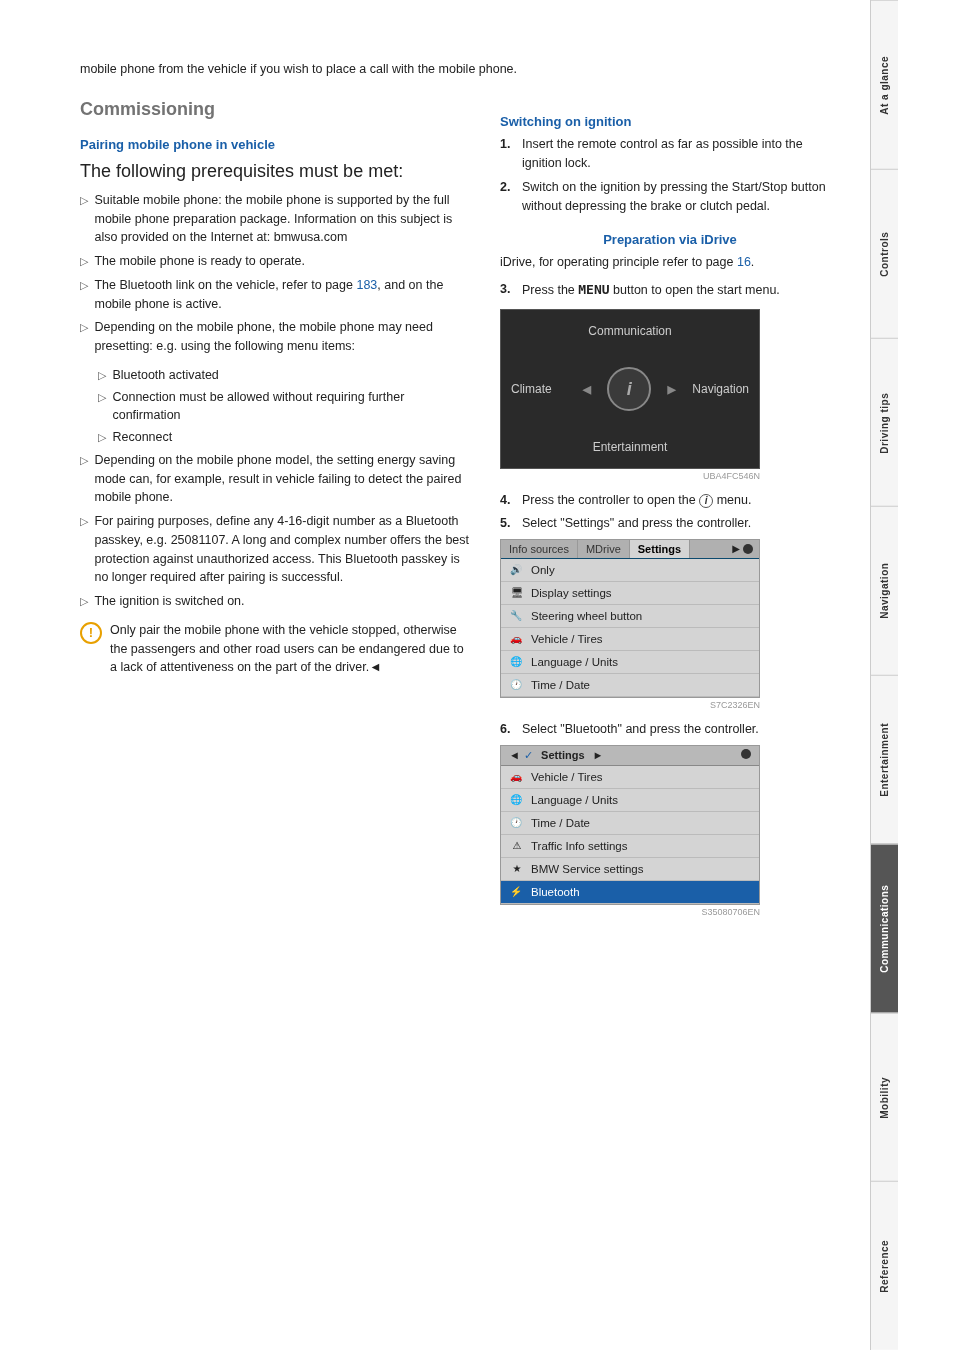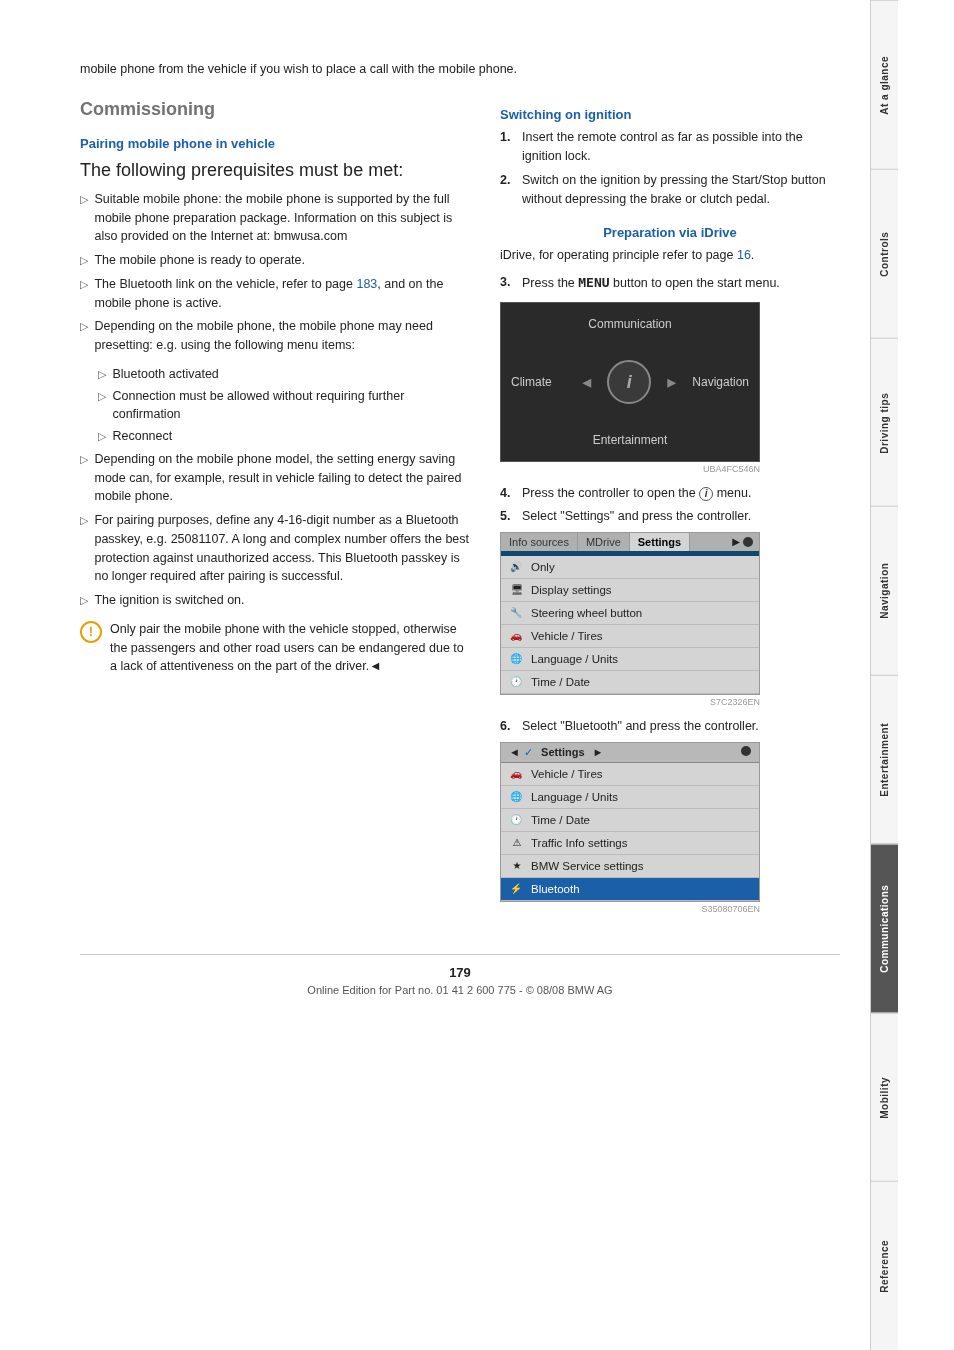--- a/index.html
+++ b/index.html
@@ -65,21 +65,21 @@
       margin-bottom: 14px;
       padding-bottom: 2px;
     }
 
     
     .sub-heading {
       font-size: 13px;
       font-weight: bold;
       color: #1a5fa8;
       margin-bottom: 6px;
-      margin-top: 8px;
+      margin-top: 15px;
     }
 
     .two-col {
       display: flex;
       gap: 30px;
     }
     .left-col {
       flex: 0 0 390px;
       max-width: 390px;
     }
@@ -234,21 +234,21 @@
     
     .settings-menu {
       width: 260px;
       background: #d4d4d4;
       border: 1px solid #999;
       font-size: 11.5px;
     }
     .settings-tab-row {
       display: flex;
       background: #b0b0b0;
-      border-bottom: 5px solid #0c4a6e;
+      border-bottom: 1px solid #0c4a6e;
     }
     .settings-tab {
       padding: 3px 8px;
       font-size: 11px;
       color: #333;
       border-right: 1px solid #999;
     }
     .settings-tab.active-tab {
       background: #d4d4d4;
       font-weight: bold;
@@ -547,24 +547,20 @@
               <span class="settings-icon">⚡</span>
               <span>Bluetooth</span>
             </div>
           </div>
           <div style="font-size:9px; color:#999; text-align:right; width:260px; margin-top:2px;">S35080706EN</div>
         </div>
 
       </div>
     </div>
 
-    <div class="page-footer">
-      <span class="page-number">179</span>
-      <span>Online Edition for Part no. 01 41 2 600 775 - © 08/08 BMW AG</span>
-    </div>
 
   </div>
 
   <div class="sidebar">
     <div class="sidebar-tab">At a glance</div>
     <div class="sidebar-tab">Controls</div>
     <div class="sidebar-tab">Driving tips</div>
     <div class="sidebar-tab">Navigation</div>
     <div class="sidebar-tab">Entertainment</div>
     <div class="sidebar-tab active" style="background:#555;color:#fff;">Communications</div>

